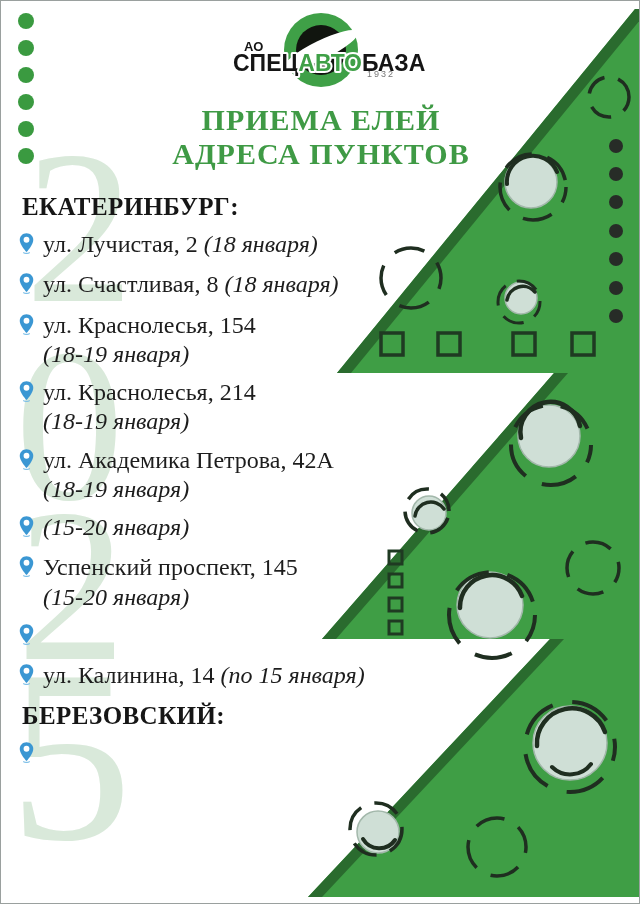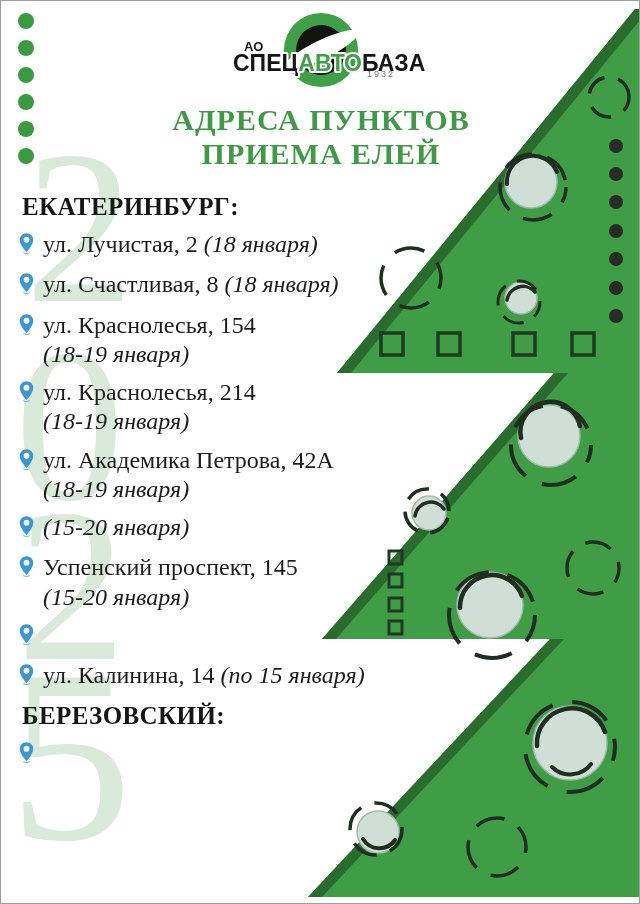--- a/index.html
+++ b/index.html
@@ -143,22 +143,22 @@
     <g font-family="Liberation Sans, sans-serif" font-weight="bold" stroke="#ffffff" stroke-width="4" stroke-linejoin="round" paint-order="stroke">
       <text x="243" y="50" font-size="13" fill="#151515">АО</text>
       <text x="232" y="70" font-size="23" letter-spacing="0">
         <tspan fill="#151515">СПЕЦ</tspan><tspan fill="#3fa047">АВТО</tspan><tspan fill="#151515">БАЗА</tspan>
       </text>
     </g>
     <text x="366" y="76" font-size="9" letter-spacing="2" fill="#777777" font-family="Liberation Sans, sans-serif">1932</text>
   </svg>
 
   <div class="title">
+    <div>ПРИЕМА ЕЛЕЙ</div>
     <div>АДРЕСА ПУНКТОВ</div>
-    <div>ПРИЕМА ЕЛЕЙ</div>
   </div>
 
   <div class="content">
     <div class="section">
       <div class="city">ЕКАТЕРИНБУРГ:</div>
       <div class="items">
     <div class="item">
       <span class="pin">
         <svg width="15" height="22" viewBox="0 0 16 23">
           <path d="M8 1 C3.9 1 .8 4.1 .8 8.2 c0 5.2 7.2 13 7.2 13 s7.2-7.8 7.2-13 C15.2 4.1 12.1 1 8 1 Z" fill="#3b97d3"></path>

